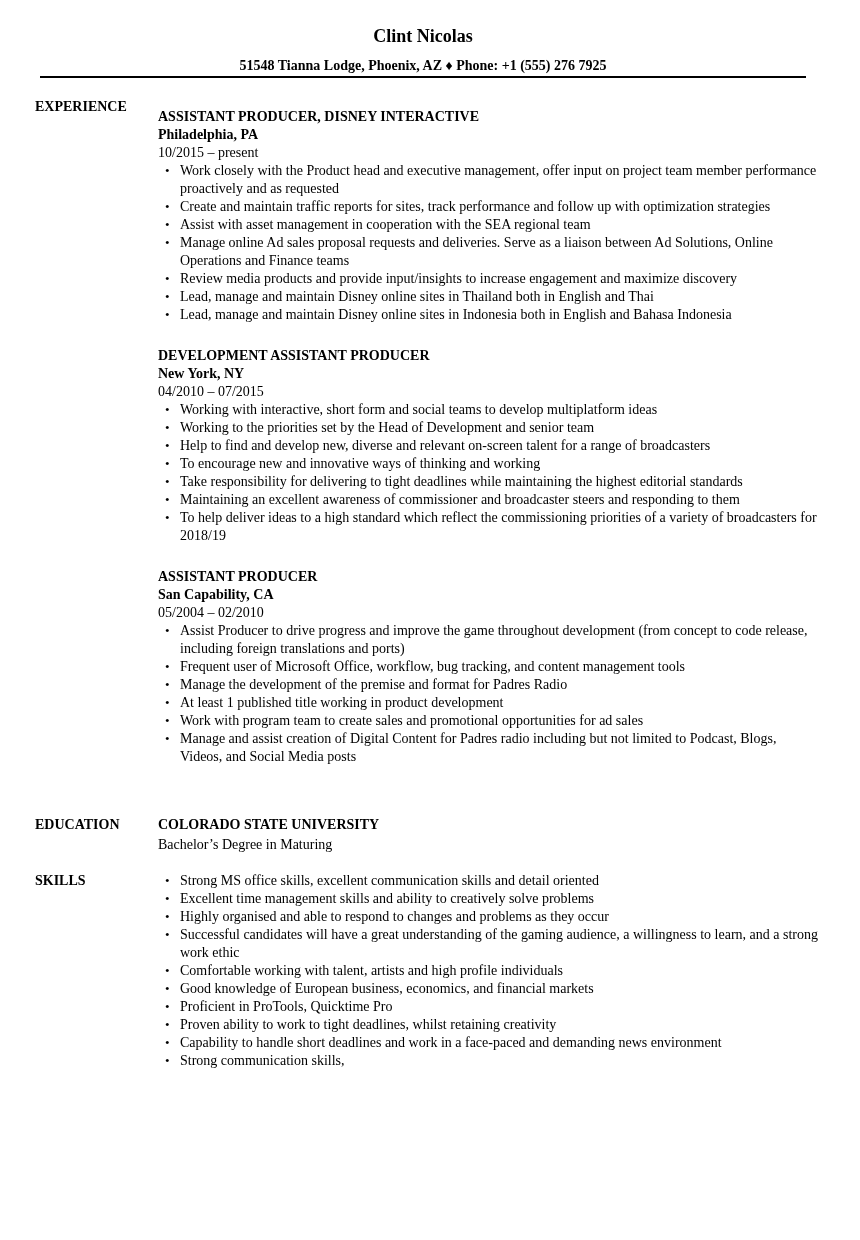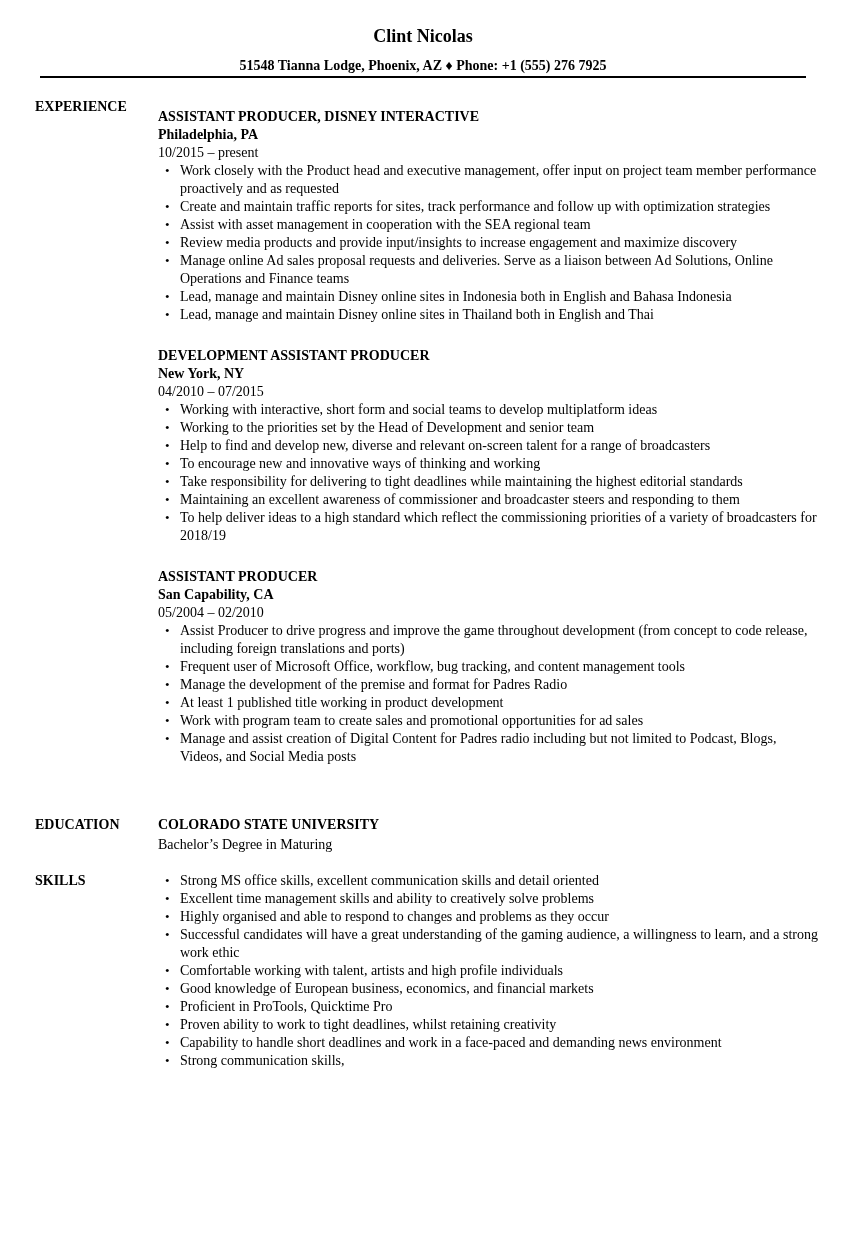--- a/index.html
+++ b/index.html
@@ -121,24 +121,24 @@
   <div class="section-body" style="top:10px;">
 
     <div class="job">
       <div class="job-title">ASSISTANT PRODUCER, DISNEY INTERACTIVE</div>
       <div class="job-location">Philadelphia, PA</div>
       <div class="job-dates">10/2015 – present</div>
       <ul class="bullets">
         <li>Work closely with the Product head and executive management, offer input on project team member performance proactively and as requested</li>
         <li>Create and maintain traffic reports for sites, track performance and follow up with optimization strategies</li>
         <li>Assist with asset management in cooperation with the SEA regional team</li>
+        <li>Manage online Ad sales proposal requests and deliveries. Serve as a liaison between Ad Solutions, Online Operations and Finance teams</li>
         <li>Review media products and provide input/insights to increase engagement and maximize discovery</li>
-        <li>Manage online Ad sales proposal requests and deliveries. Serve as a liaison between Ad Solutions, Online Operations and Finance teams</li>
+        <li>Lead, manage and maintain Disney online sites in Thailand both in English and Thai</li>
         <li>Lead, manage and maintain Disney online sites in Indonesia both in English and Bahasa Indonesia</li>
-        <li>Lead, manage and maintain Disney online sites in Thailand both in English and Thai</li>
       </ul>
     </div>
 
     <div class="job">
       <div class="job-title">DEVELOPMENT ASSISTANT PRODUCER</div>
       <div class="job-location">New York, NY</div>
       <div class="job-dates">04/2010 – 07/2015</div>
       <ul class="bullets">
         <li>Working with interactive, short form and social teams to develop multiplatform ideas</li>
         <li>Working to the priorities set by the Head of Development and senior team</li>

